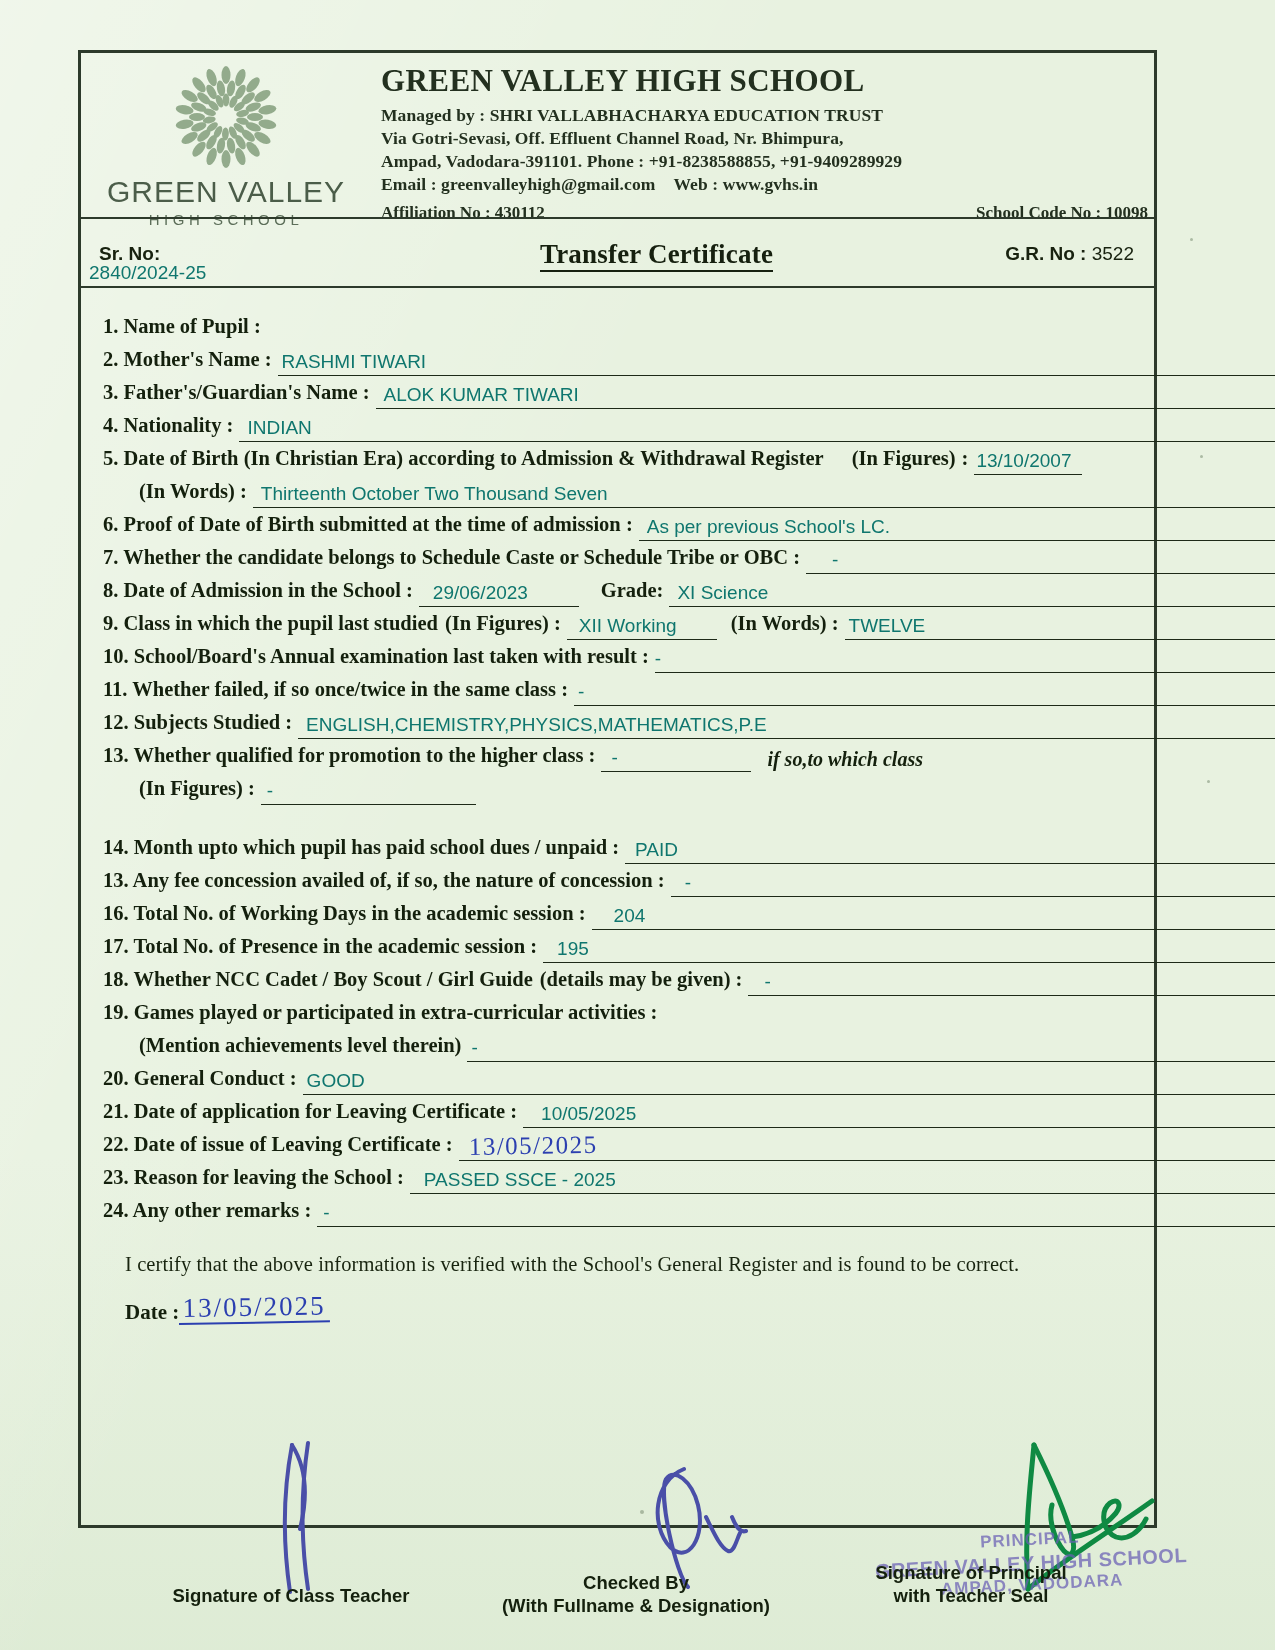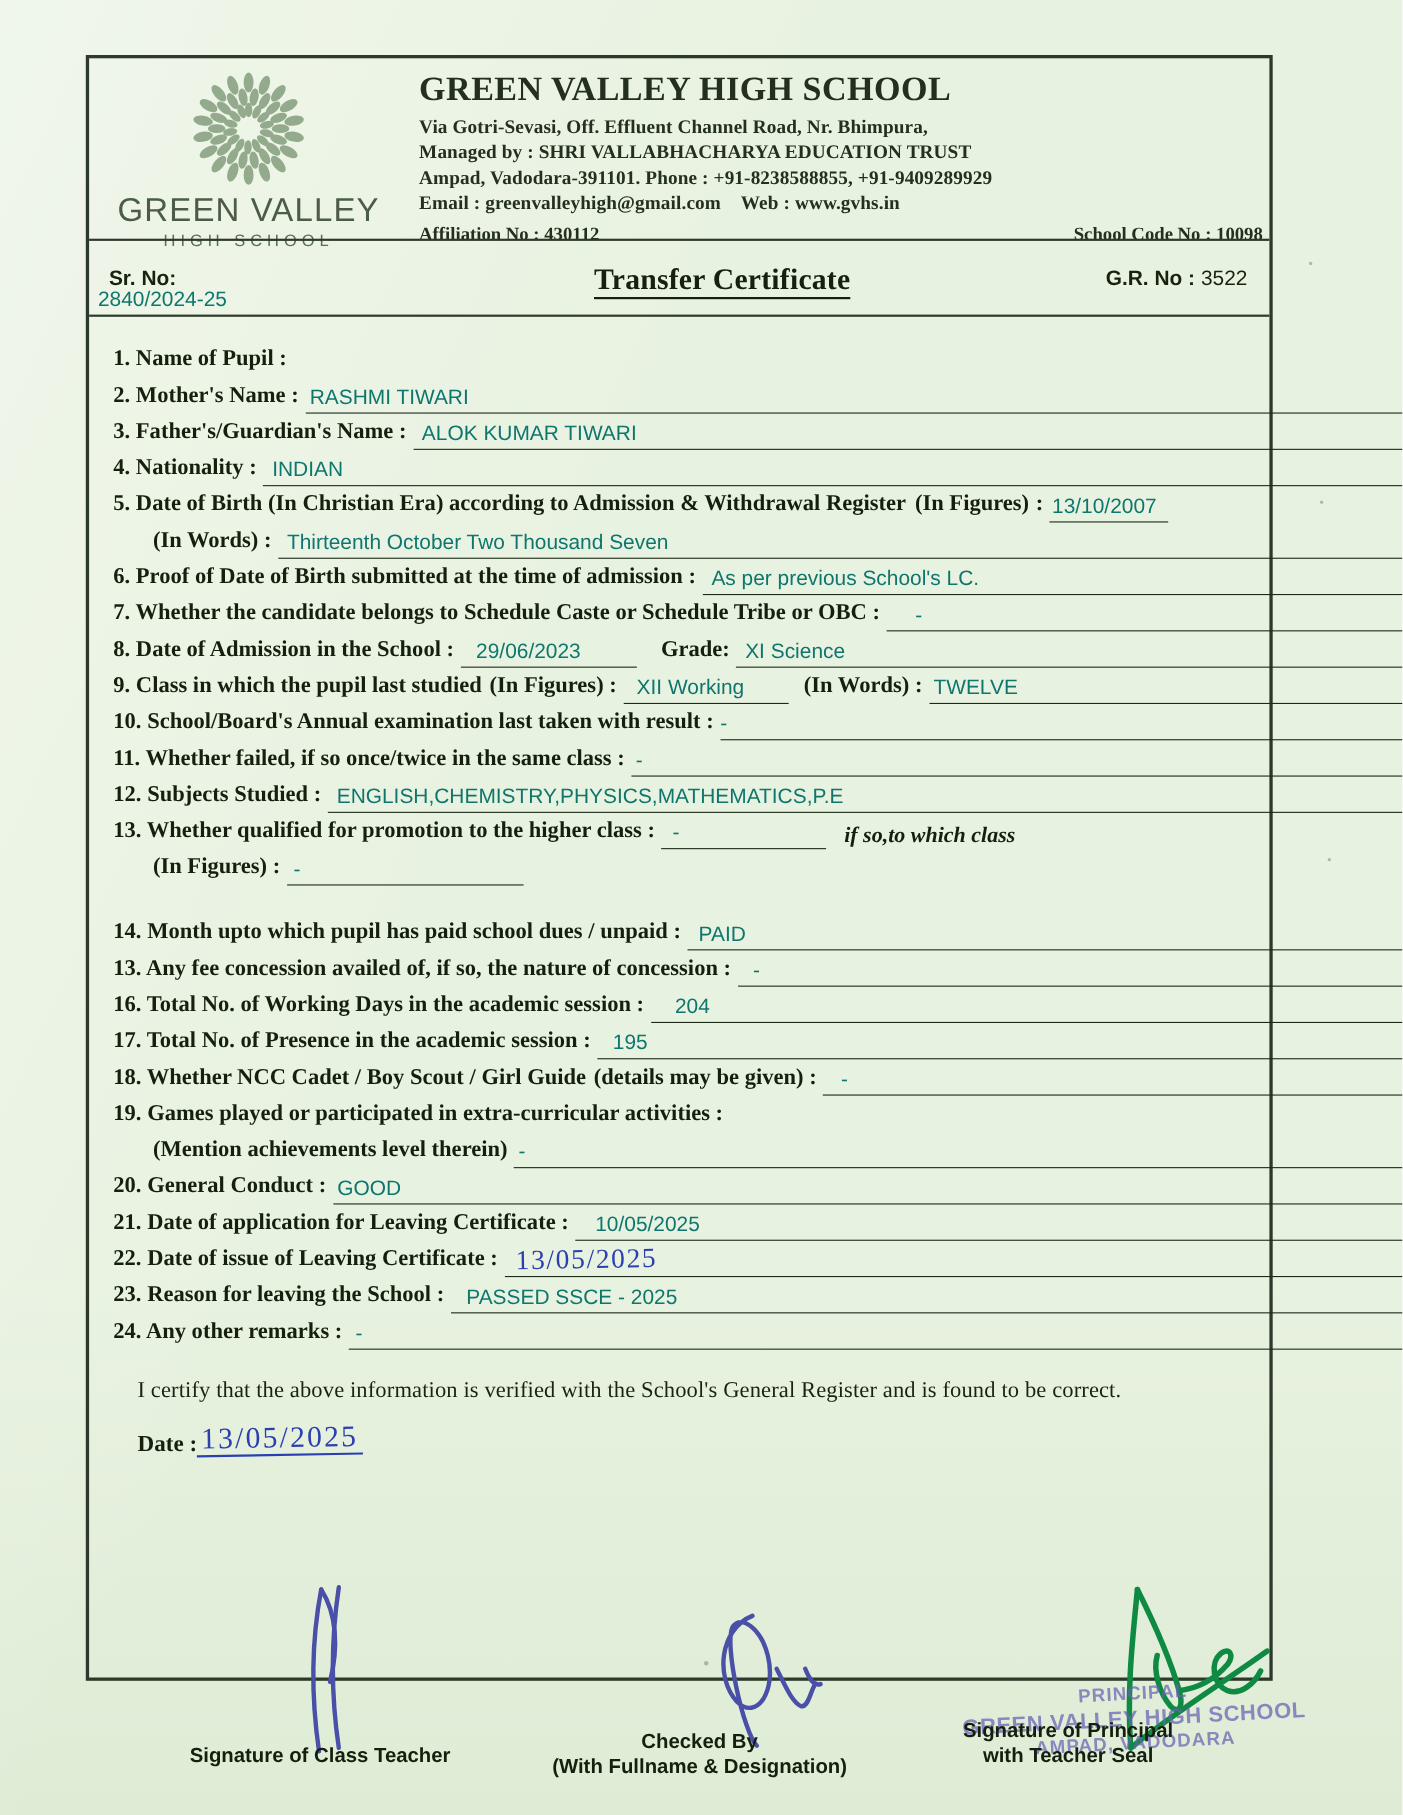--- a/index.html
+++ b/index.html
@@ -465,22 +465,22 @@
             </g>
           </g>
         </svg>
       </div>
       <div class="logo-name">GREEN VALLEY</div>
       <div class="logo-sub">HIGH SCHOOL</div>
     </div>
 
     <div class="school-block">
       <div class="school-name">GREEN VALLEY HIGH SCHOOL</div>
+      <div class="school-line">Managed by : SHRI VALLABHACHARYA EDUCATION TRUST</div>
       <div class="school-line">Via Gotri-Sevasi, Off. Effluent Channel Road, Nr. Bhimpura,</div>
-      <div class="school-line">Managed by : SHRI VALLABHACHARYA EDUCATION TRUST</div>
       <div class="school-line">Ampad, Vadodara-391101. Phone : +91-8238588855, +91-9409289929</div>
       <div class="school-line"><span>Email : greenvalleyhigh@gmail.com</span><span class="gap"></span><span>Web : www.gvhs.in</span></div>
       <div class="affil-row">
         <span>Affiliation No : 430112</span>
         <span>School Code No : 10098</span>
       </div>
     </div>
   </div>
 
   <div class="hrule" style="top:217px;"></div>
@@ -520,21 +520,21 @@
 
     <div class="row">
       <span class="lbl">4. Nationality :</span>
       <span class="fill">
           <span class="val">INDIAN</span>
         </span>
     </div>
 
     <div class="row">
       <span class="lbl">5. Date of Birth (In Christian Era) according to Admission &amp; Withdrawal Register</span>
-      <span class="lbl nrm" style="padding-left:8px;">(In Figures)</span>
+      <span class="lbl nrm" style="padding-left:8px;margin-left:20px;">(In Figures)</span>
       <span class="lbl" style="padding-left:6px;">:</span>
       <span class="fill" style="max-width:108px;">
           <span class="val" style="left:2px;">13/10/2007</span>
         </span>
     </div>
 
     <div class="row indent">
       <span class="lbl nrm">(In Words) :</span>
       <span class="fill">
           <span class="val">Thirteenth October Two Thousand Seven</span>

